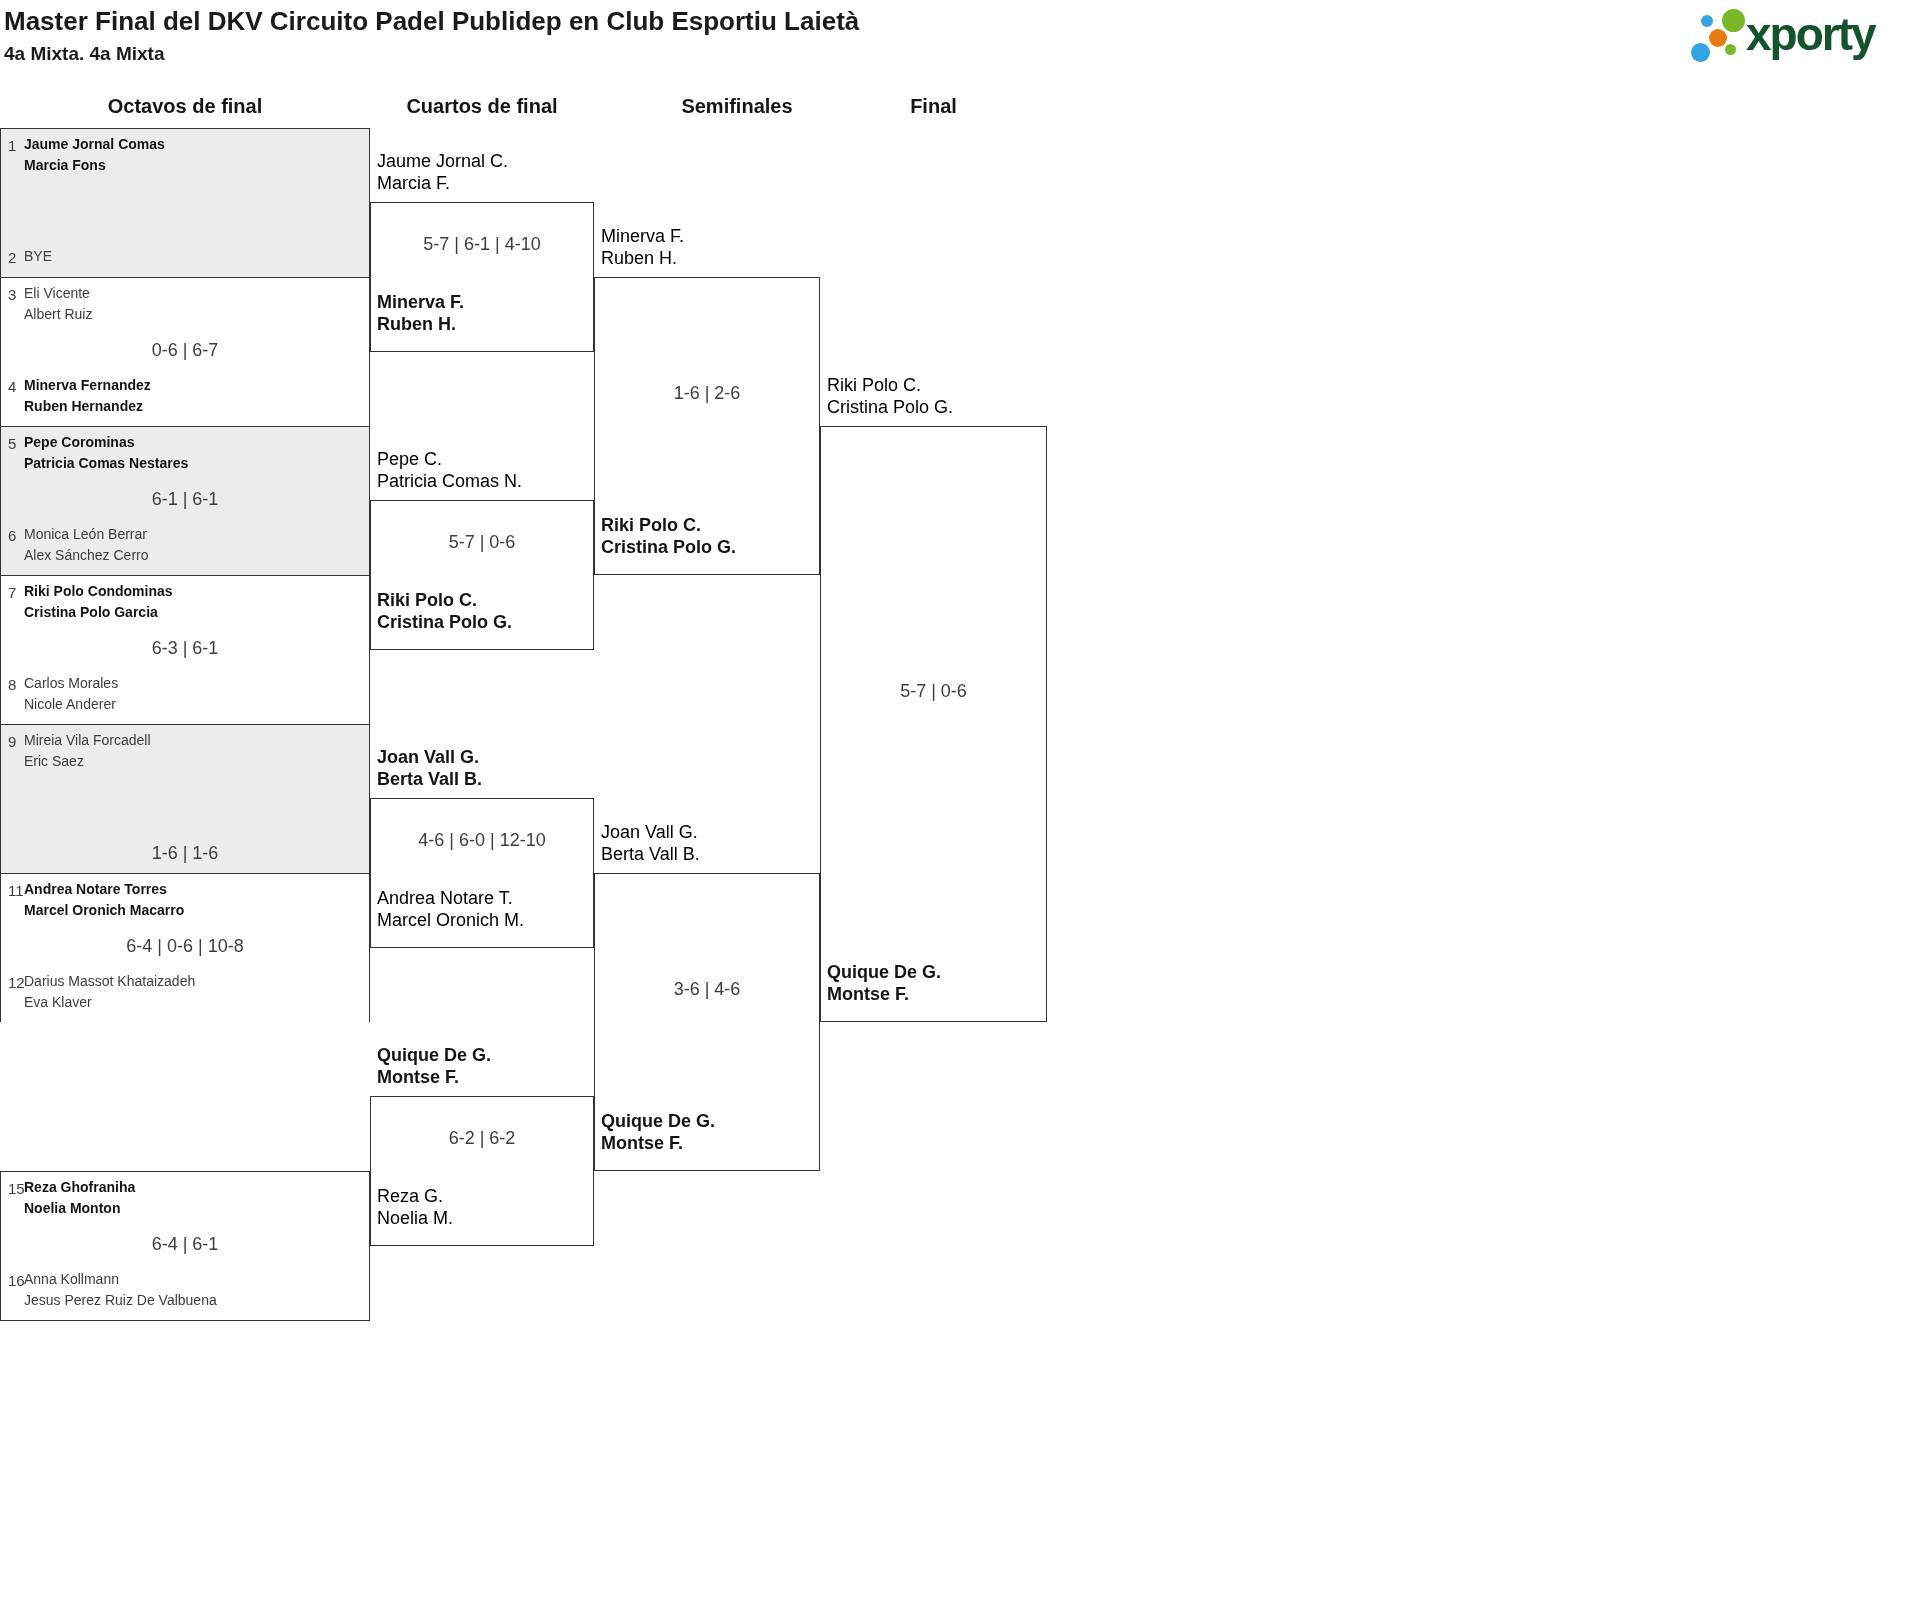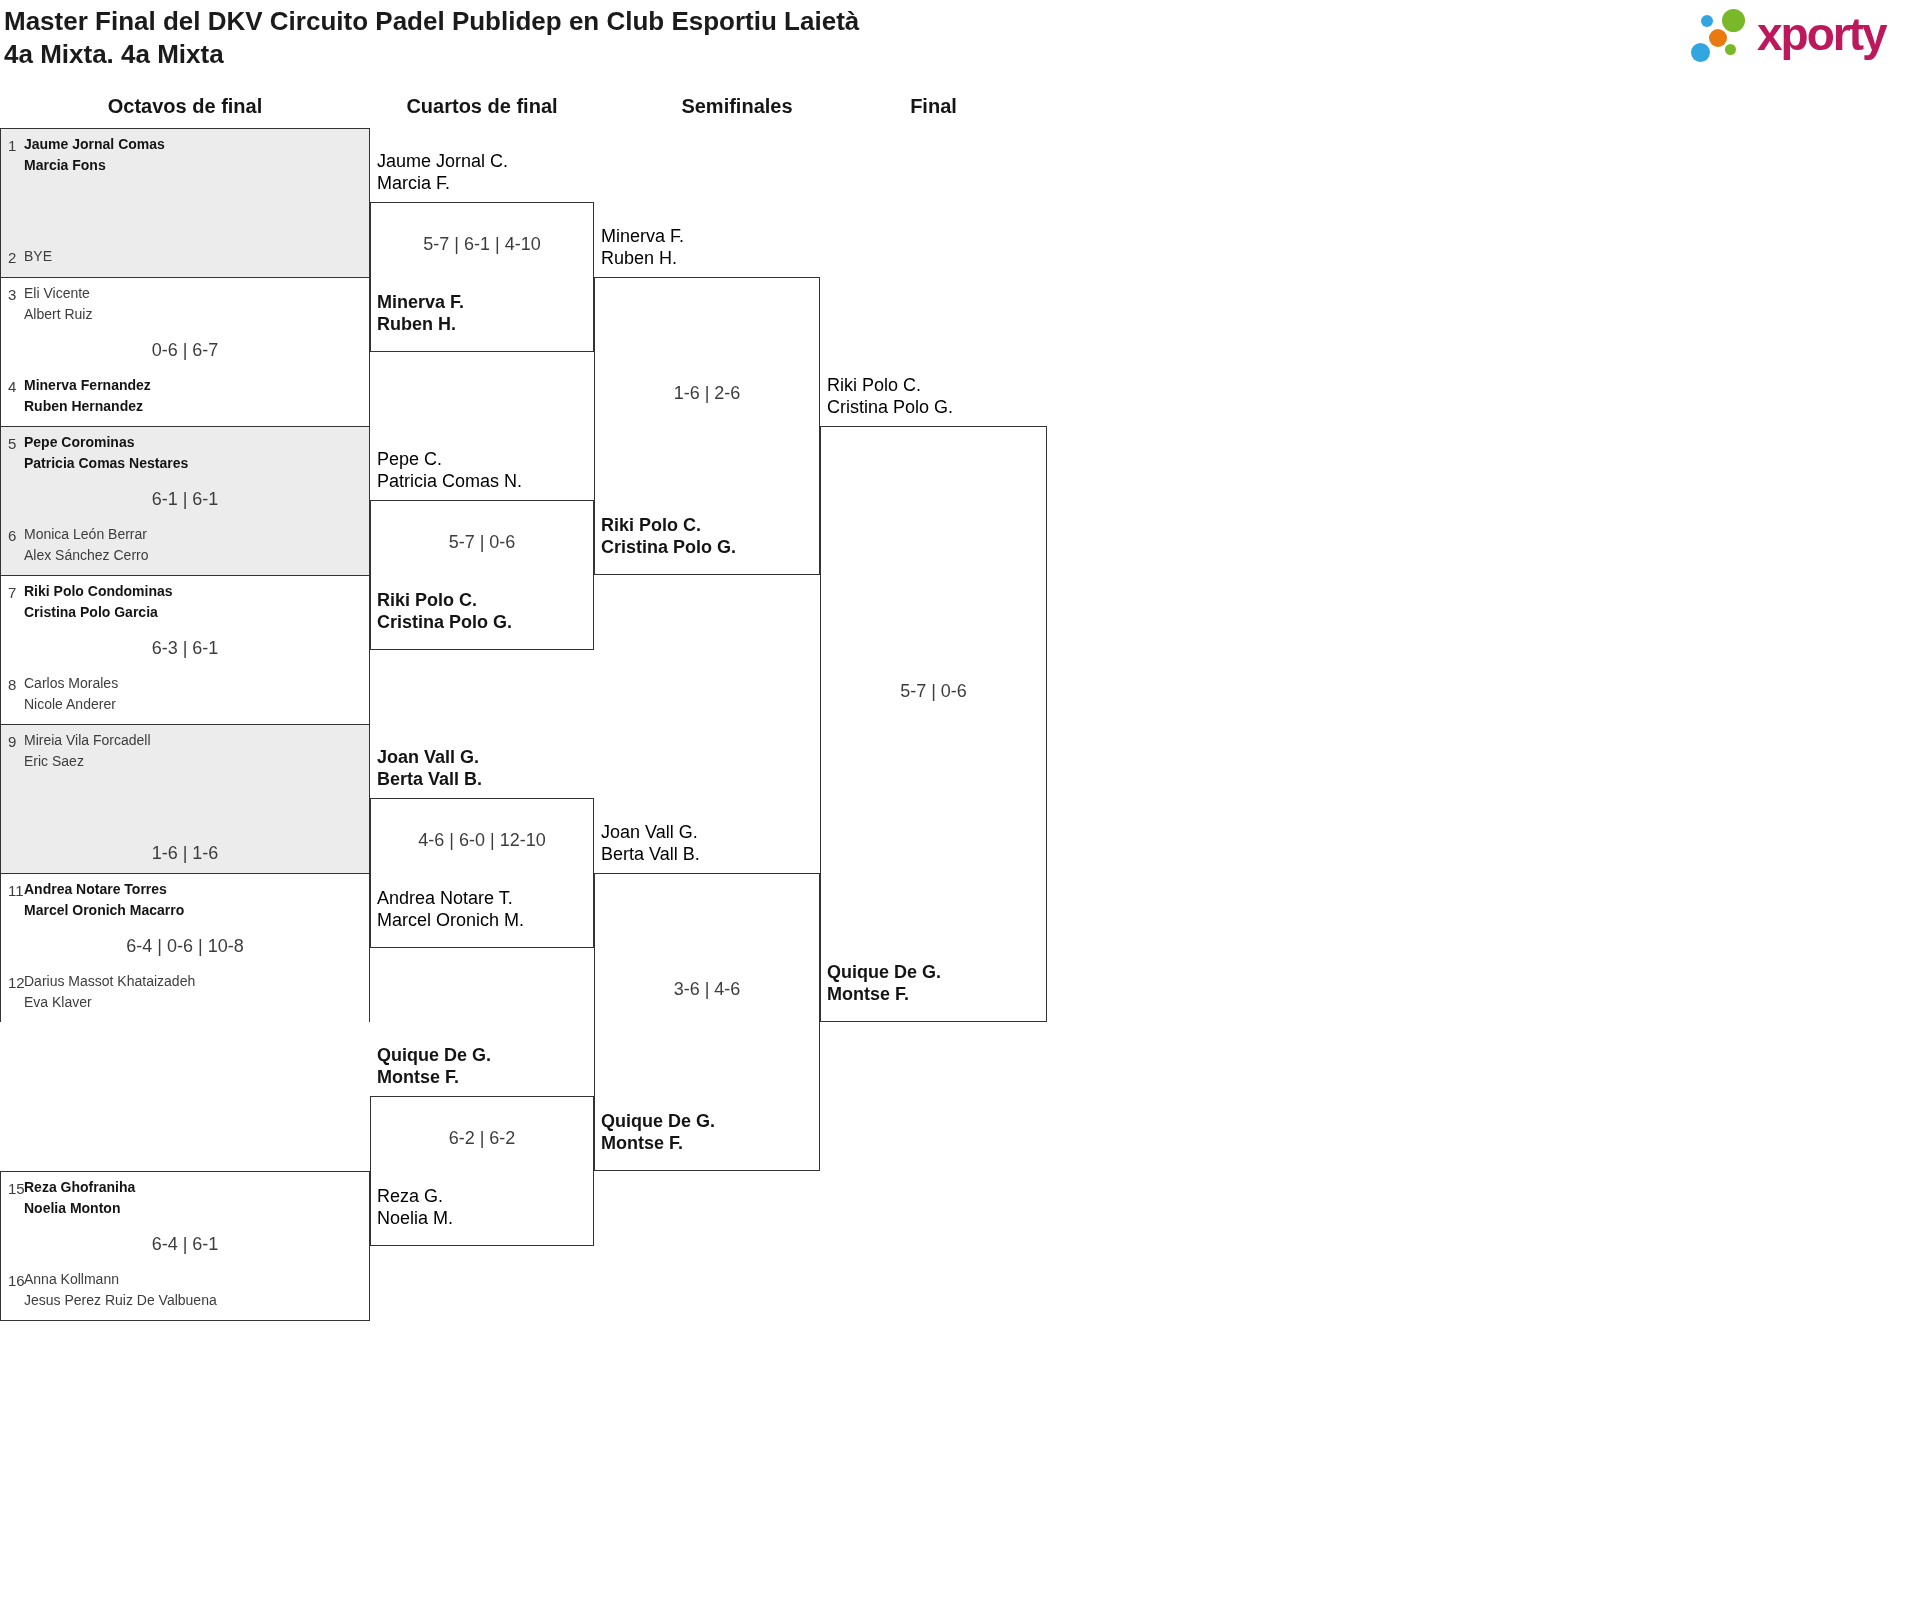--- a/index.html
+++ b/index.html
@@ -3,21 +3,21 @@
 <meta charset="utf-8">
 <style>
   html,body{margin:0;padding:0;background:#ffffff;}
   body{width:1920px;height:1624px;position:relative;overflow:hidden;
        font-family:"Liberation Sans", sans-serif;color:#3d3d3d;}
   .stage{position:absolute;left:0;top:0;width:1920px;height:1624px;border-radius:32px;}
 
   
   .title{position:absolute;left:4px;top:5px;font-size:26px;line-height:32px;
          font-weight:700;color:#1b1b1b;white-space:nowrap;}
-  .subtitle{position:absolute;left:4px;top:38px;font-size:26px;line-height:32px;
+  .subtitle{position:absolute;left:4px;top:38px;font-size:19px;line-height:32px;
          font-weight:700;color:#1b1b1b;white-space:nowrap;}
 
   
   .logo{position:absolute;left:1680px;top:5px;width:240px;height:70px;display:block;text-decoration:none;}
   .dot{position:absolute;border-radius:50%;}
   .wordmark{position:absolute;left:66px;top:0px;font-size:46px;line-height:58px;
             font-weight:700;letter-spacing:-2px;}
 
   
   .rh{position:absolute;top:94px;font-size:20px;line-height:24px;font-weight:700;
@@ -53,21 +53,21 @@
 
   <div class="title">Master Final del DKV Circuito Padel Publidep en Club Esportiu Laietà</div>
   <div class="subtitle">4a Mixta. 4a Mixta</div>
 
   <a class="logo">
     <span class="dot" style="left: 21px; top: 10px; width: 12px; height: 12px; background-color: rgb(49, 166, 224);"></span>
     <span class="dot" style="left: 42px; top: 4px; width: 23px; height: 23px; background-color: rgb(121, 184, 41);"></span>
     <span class="dot" style="left: 29px; top: 24px; width: 18px; height: 18px; background-color: rgb(232, 122, 16);"></span>
     <span class="dot" style="left: 11px; top: 38px; width: 19px; height: 19px; background-color: rgb(49, 166, 224);"></span>
     <span class="dot" style="left: 45px; top: 39px; width: 11px; height: 11px; background-color: rgb(121, 184, 41);"></span>
-    <span class="wordmark" style="color: #be185d; margin-left: 11px;">xporty</span>
+    <span class="wordmark" style="color: #14532d;">xporty</span>
   </a>
 
   <div class="rh" style="left:0;width:370px">Octavos de final</div>
   <div class="rh" style="left:370px;width:224px">Cuartos de final</div>
   <div class="rh" style="left:624px;width:226px">Semifinales</div>
   <div class="rh" style="left:820px;width:227px">Final</div>
 
   <div class="obox shaded" style="top:128px">
     <div class="trow">
       <span class="seed">1</span>

